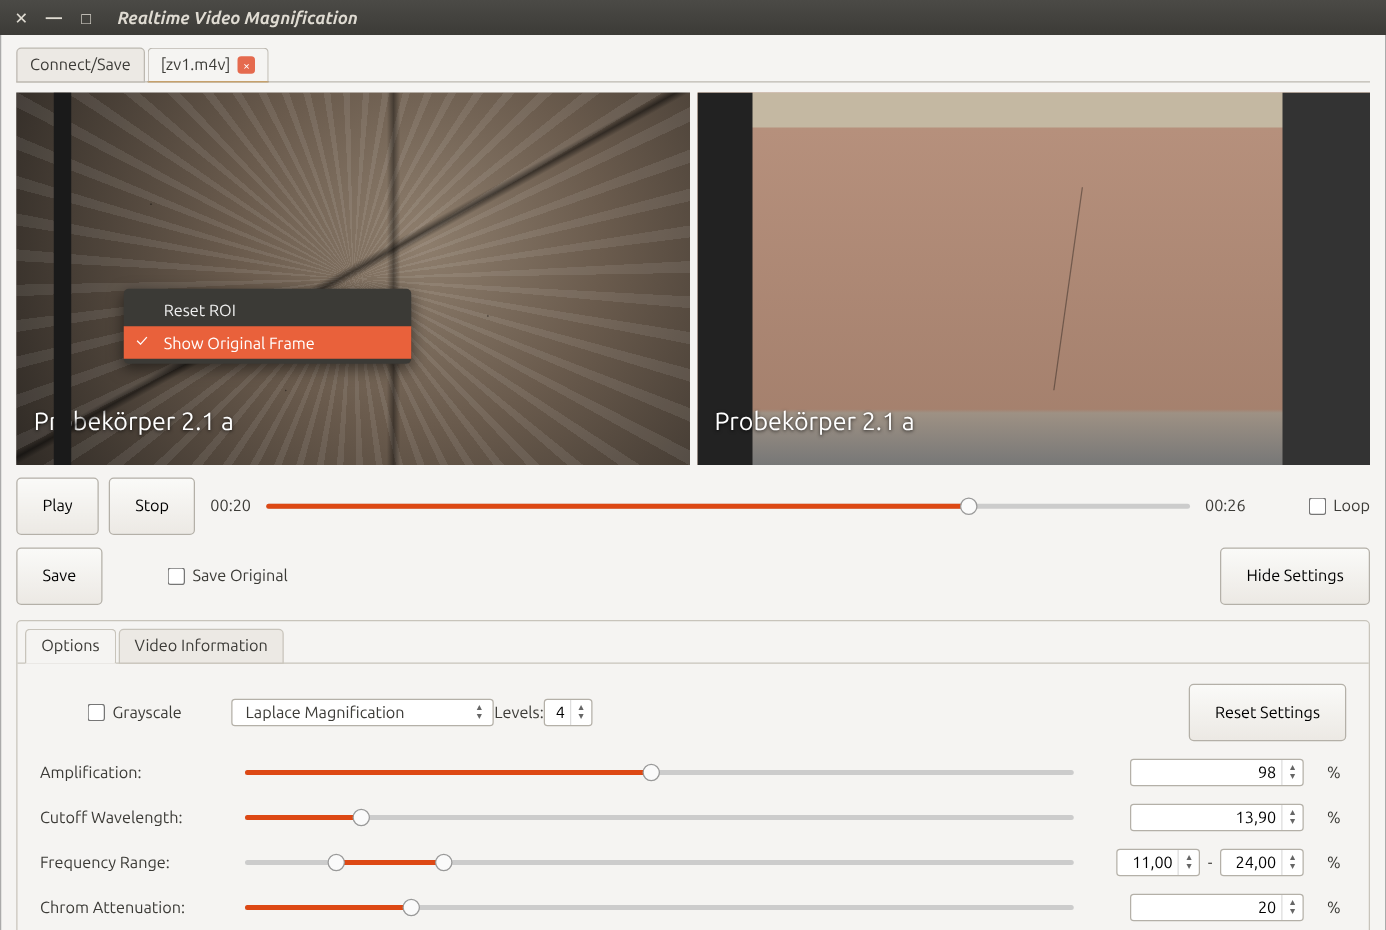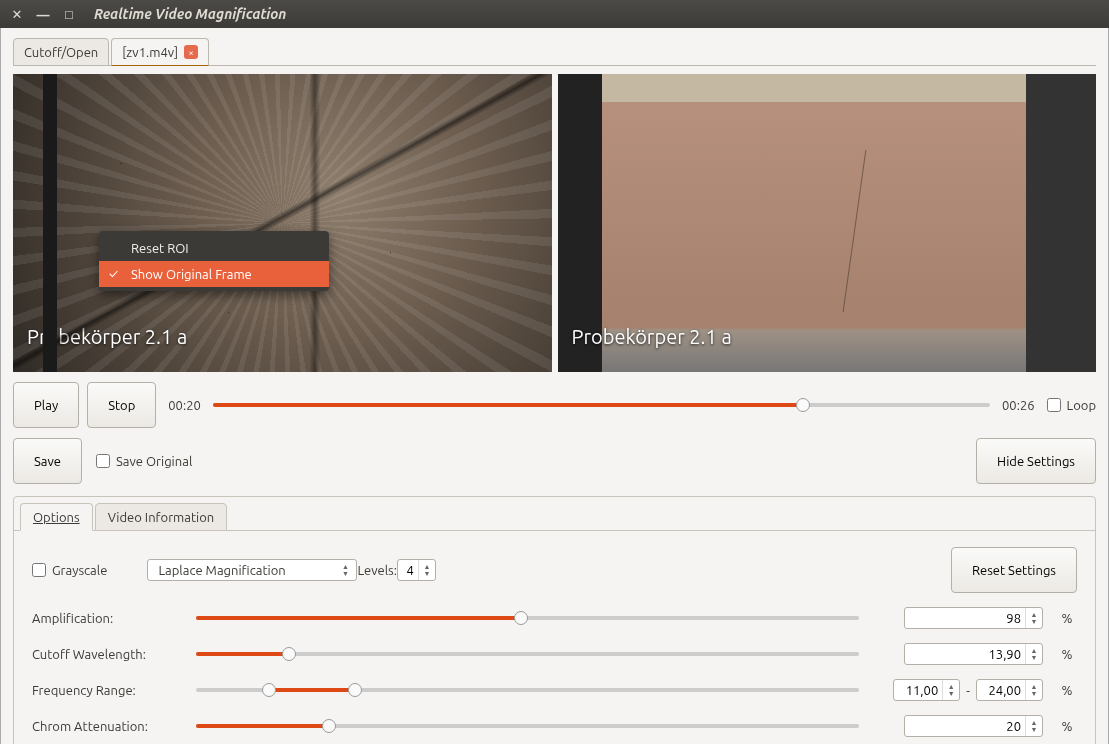--- a/index.html
+++ b/index.html
@@ -51,32 +51,32 @@
 .ctx-item .check { position: absolute; left: 10px; top: 5px; }
 
 
 .row { display: flex; align-items: center; gap: 8px; margin-top: 10px; }
 .btn { background: linear-gradient(#fafaf8,#ece9e4); border: 1px solid #b4b0a8; border-radius: 4px; padding: 15px 20px; cursor: pointer; text-align: center; }
 .time { font-variant-numeric: tabular-nums; padding: 0 4px; }
 .seek { flex: 1; position: relative; height: 16px; }
 .seek-track { position: absolute; left: 0; right: 0; top: 6px; height: 4px; background: #ccc; border-radius: 2px; }
 .seek-fill  { position: absolute; left: 0; top: 6px; height: 4px; background: #dd4814; border-radius: 2px; }
 .seek-thumb { position: absolute; top: 1px; width: 14px; height: 14px; background: #fafafa; border: 1px solid #999; border-radius: 50%; }
-.chk { display: inline-flex; align-items: center; gap: 6px; }
+.chk { display: inline-flex; align-items: center; gap: 6px; margin-left: 38px; }
 .chk input { width: 14px; height: 14px; }
 
 
 .save-row { display: flex; align-items: center; gap: 14px; margin-top: 10px; }
 .save-row .spacer { flex: 1; }
 
 
 .panel { border: 1px solid #c8c4bb; border-radius: 4px; margin-top: 12px; background: #f5f4f2; }
 .panel-tabs { display: flex; border-bottom: 1px solid #c8c4bb; padding: 6px 6px 0 6px; }
 .panel-tab { padding: 6px 12px; border: 1px solid #c8c4bb; background: #ece9e4; margin-right: 2px; margin-bottom: -1px; border-radius: 4px 4px 0 0; cursor: pointer; }
-.panel-tab.active { background: #f5f4f2; border-bottom-color: #f5f4f2; text-decoration: underline; }
+.panel-tab.active { background: #f5f4f2; border-bottom-color: #f5f4f2; }
 .panel-body { padding: 16px 18px; }
 
 .option-row { display: flex; align-items: center; margin-bottom: 10px; }
 .select { display: inline-flex; align-items: center; border: 1px solid #b4b0a8; background: #fff; padding: 3px 6px 3px 10px; border-radius: 3px; min-width: 210px; justify-content: space-between; cursor: pointer; }
 .select .spin { display: inline-flex; flex-direction: column; margin-left: 8px; }
 .spin-btn { font-size: 7px; line-height: 7px; width: 10px; text-align: center; color: #666; cursor: pointer; }
 .spinbox { display: inline-flex; align-items: stretch; border: 1px solid #b4b0a8; background: #fff; border-radius: 3px; overflow: hidden; }
 .spinbox input { border: none; outline: none; width: 42px; text-align: right; padding: 3px 4px; background: transparent; }
 .spinbox.wide input { width: 64px; }
 .spinbox .spin { border-left: 1px solid #ddd; display: flex; flex-direction: column; justify-content: center; padding: 0 3px; }
@@ -98,21 +98,21 @@
   <span class="win-btn">✕</span>
   <span class="win-btn" style="font-weight:bold;">—</span>
   <span class="win-btn">□</span>
   <span class="title">Realtime Video Magnification</span>
 </div>
 
 <div class="window-body">
 
   <div class="tabs-top">
     <div class="tab">
-      <span>Cutoff/Open</span>
+      <span>Connect/Save</span>
     </div>
     <div class="tab active">
       <span>[zv1.m4v]</span>
       <span class="close">×</span>
     </div>
   </div>
 
   <div class="videos" style="position:relative;">
     <div class="video left">
       <div class="caption">Probekörper 2.1 a</div>

